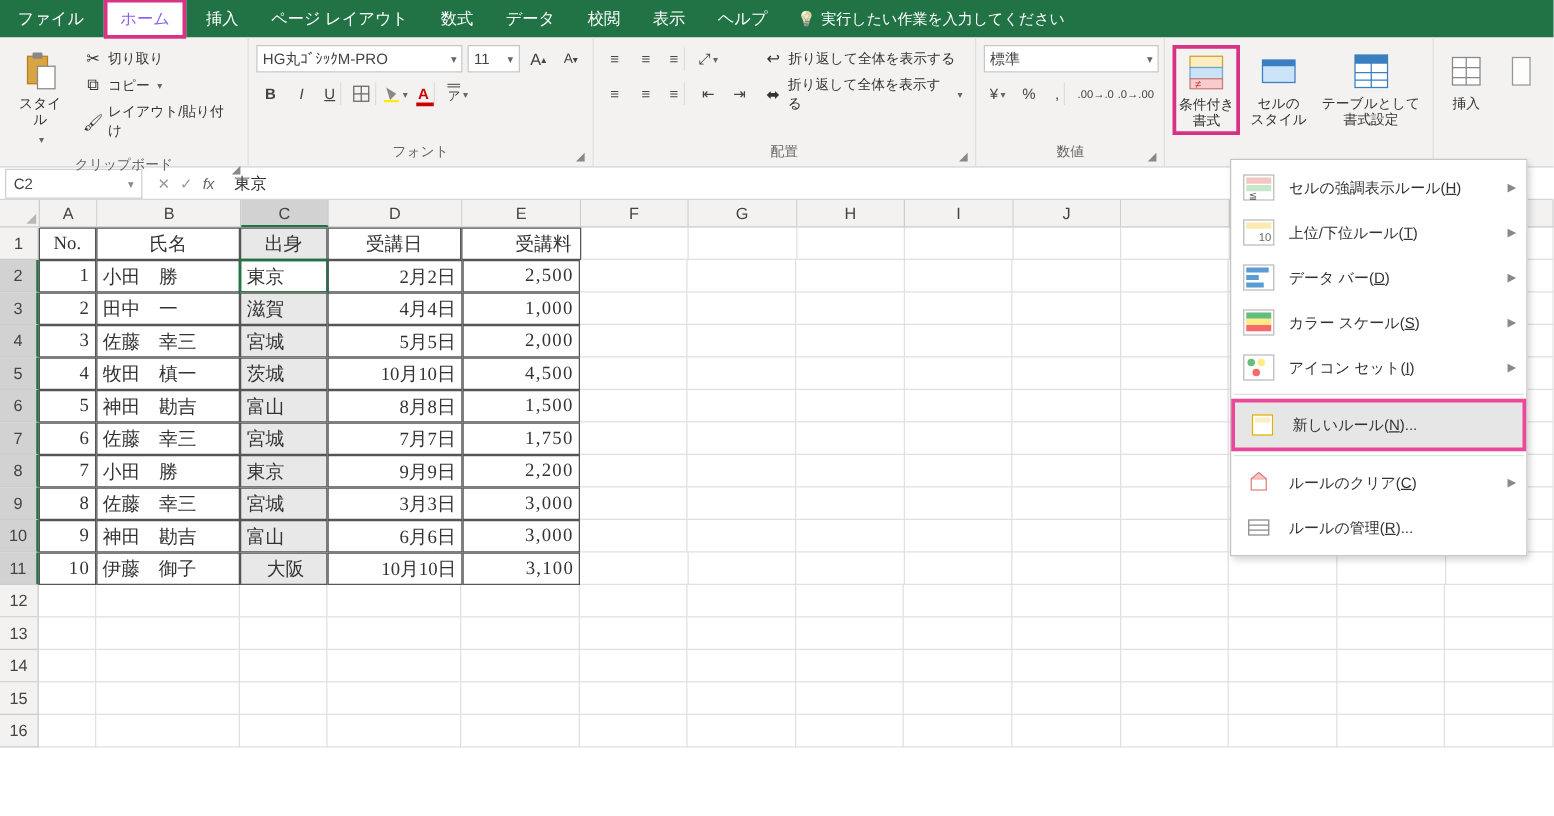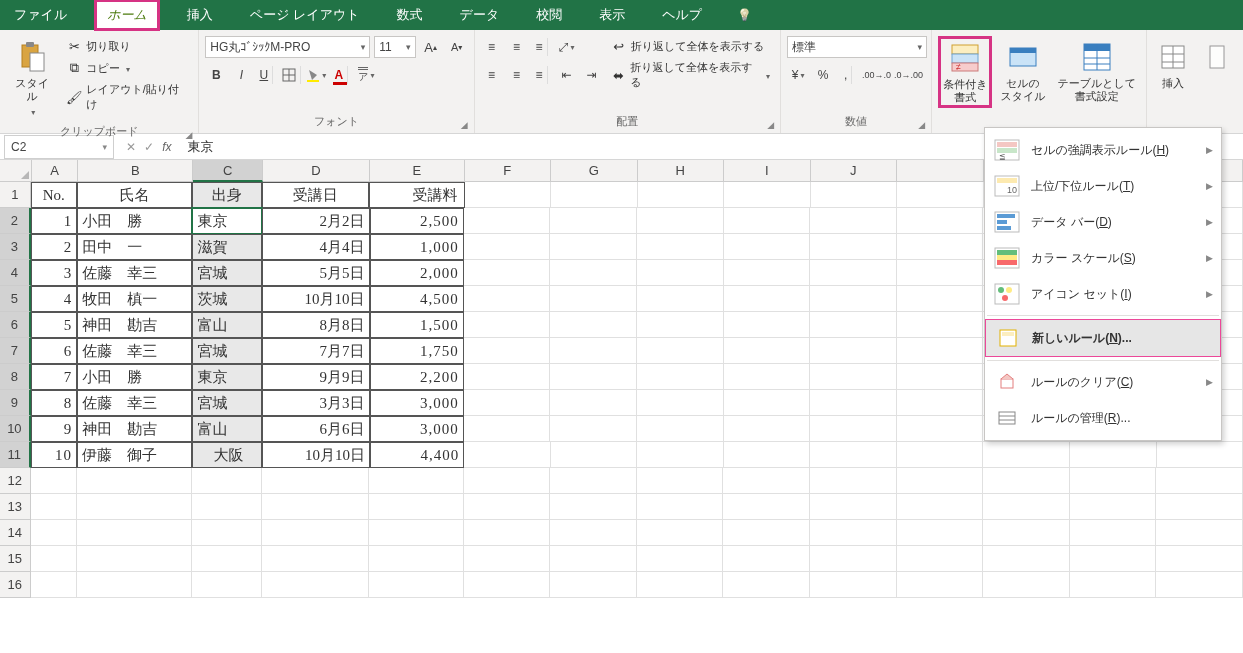--- a/index.html
+++ b/index.html
@@ -1,21 +1,21 @@
 <!DOCTYPE html>
 <html><head>
 <meta charset="utf-8">
 <style>
 * { margin: 0; padding: 0; box-sizing: border-box; font-family: "Meiryo UI", "Yu Gothic UI", sans-serif; }
 body { background: #fff; font-size: 12px; color: #333; overflow: hidden; width: 1243px; height: 653px; position: relative; }
 
 
-.menubar { height: 30px; background: #217346; display: flex; align-items: center; padding: 0 4px; gap: 17px; color: #fff; }
+.menubar { height: 30px; background: #217346; display: flex; align-items: center; padding: 0 4px; gap: 6px; color: #fff; }
 .menubar .tab { padding: 4px 10px; font-size: 13px; cursor: pointer; }
-.menubar .tab.active { background: #fff; color: #4d7c0f; font-style: italic; }
+.menubar .tab.active { background: #fff; color: #8b5cf6; }
 .menubar .tab.framed { border: 3px solid #d63384; }
 .menubar .tell-me { display: flex; align-items: center; gap: 4px; padding: 0 8px; font-size: 12px; }
 .bulb::before { content: "💡"; filter: grayscale(80%); font-size: 12px; }
 
 
 .ribbon { height: 104px; background: #f3f2f1; border-bottom: 1px solid #d6d6d6; display: flex; }
 .group { display: flex; flex-direction: column; border-right: 1px solid #e1dfdd; padding: 2px 6px 0 6px; position: relative; }
 .group-body { flex: 1; display: flex; align-items: flex-start; gap: 4px; padding-top: 4px; }
 .group-label { text-align: center; font-size: 11px; color: #666; padding: 2px 0 4px 0; position: relative; }
 .group-label .dlg { position: absolute; right: 0; bottom: 3px; font-size: 9px; color: #888; }
@@ -62,21 +62,21 @@
 .cell.c { justify-content: center; }
 .cell.num { letter-spacing: 1px; }
 .cell.selcol { background: #e8e8e8; }
 .cell.active { outline: 2px solid #217346; outline-offset: -1px; background: #fff !important; }
 
 
 .dd-menu { position: absolute; top: 127px; left: 984px; width: 238px; background: #fff; border: 1px solid #c8c6c4; box-shadow: 2px 3px 6px rgba(0,0,0,0.2); padding: 4px 0; z-index: 50; }
 .dd-item { display: flex; align-items: center; padding: 6px 8px; gap: 10px; font-size: 12px; cursor: pointer; position: relative; }
 .dd-item .arrow { margin-left: auto; font-size: 9px; color: #888; }
 .dd-item.hover { background: #e6e6e6; }
-.dd-item.framed { border: 1px solid #ec4899; font-weight: bold; }
+.dd-item.framed { border: 3px solid #ec4899; }
 .dd-item .mi-ic { width: 28px; height: 24px; display: flex; align-items: center; justify-content: center; }
 .dd-sep { height: 1px; background: #e1dfdd; margin: 3px 2px; }
 .under { text-decoration: underline; }
 
 svg { display: block; }
 </style>
 </head>
 <body>
 
 <div class="menubar">
@@ -84,20 +84,21 @@
   <span class="tab active framed">ホーム</span>
   <span class="tab">挿入</span>
   <span class="tab">ページ レイアウト</span>
   <span class="tab">数式</span>
   <span class="tab">データ</span>
   <span class="tab">校閲</span>
   <span class="tab">表示</span>
   <span class="tab">ヘルプ</span>
   <span class="tell-me">
     <span class="bulb"></span>
+    <span>実行したい作業を入力してください</span>
   </span>
 </div>
 
 <div class="ribbon">
 
   <div class="group">
     <div class="group-body">
       <div class="vbtn">
         <span class="ic big">
           <svg width="28" height="32" viewBox="0 0 28 32">
@@ -486,21 +487,21 @@
         <div class="cell" style="width: 90px;"></div>
         <div class="cell" style="width: 90px;"></div>
         <div class="cell" style="width: 90px;"></div>
       </div>
       <div class="row">
         <div class="row-h sel">11</div>
         <div class="cell bord r num" style="width: 48px;">10</div>
         <div class="cell bord" style="width: 120px;">伊藤　御子</div>
         <div class="cell bord selcol" style="width: 72px; padding-left: 20px;">大阪</div>
         <div class="cell bord r" style="width: 112px;">10月10日</div>
-        <div class="cell bord r num" style="width: 98px;">4,400</div>
+        <div class="cell bord r num" style="width: 98px;">3,100</div>
         <div class="cell" style="width: 90px;"></div>
         <div class="cell" style="width: 90px;"></div>
         <div class="cell" style="width: 90px;"></div>
         <div class="cell" style="width: 90px;"></div>
         <div class="cell" style="width: 90px;"></div>
         <div class="cell" style="width: 90px;"></div>
         <div class="cell" style="width: 90px;"></div>
         <div class="cell" style="width: 90px;"></div>
         <div class="cell" style="width: 90px;"></div>
       </div>

